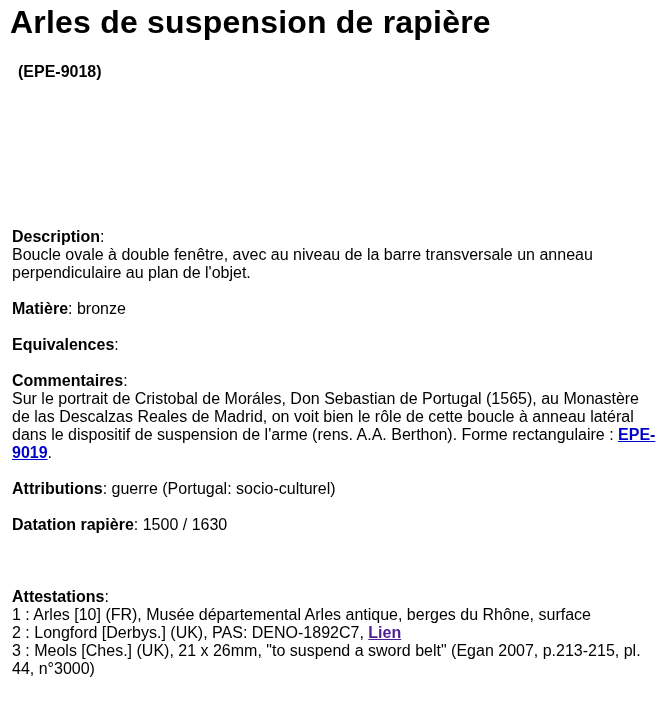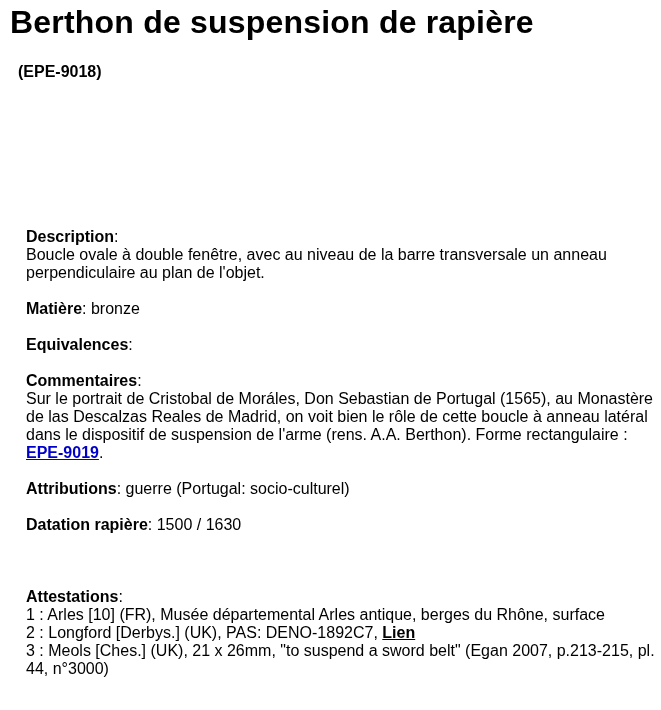--- a/index.html
+++ b/index.html
@@ -15,30 +15,30 @@
     letter-spacing: 0.2px;
   }
   .ref {
     position: absolute; left: 18px; top: 62px;
     font-size: 16px; font-weight: bold; line-height: 20px;
   }
   .content {
     position: absolute; left: 10px; top: 228px; width: 648px;
     line-height: 18px;
   }
-  .section { margin: 0 0 18px 16px; }
+  .section { margin: 0 0 18px 2px; }
   .label { font-weight: bold; }
   a.link-blue { color: #0000cc; font-weight: bold; text-decoration: underline; }
-  a.link-black { color: #000000; font-weight: bold; text-decoration: underline; }
+  a.link-black { color: #4c1d95; font-weight: bold; text-decoration: underline; }
   .gap { height: 36px; }
 </style>
 </head>
 <body>
 
-<h1 class="title">Berthon de suspension de rapière</h1>
+<h1 class="title">Arles de suspension de rapière</h1>
 <div class="ref">(EPE-9018)</div>
 
 <div class="content">
 
   <div class="section">
     <span class="label">Description</span><span>:</span><br>
     <span>Boucle ovale à double fenêtre, avec au niveau de la barre transversale un anneau perpendiculaire au plan de l'objet.</span>
   </div>
 
   <div class="section">

